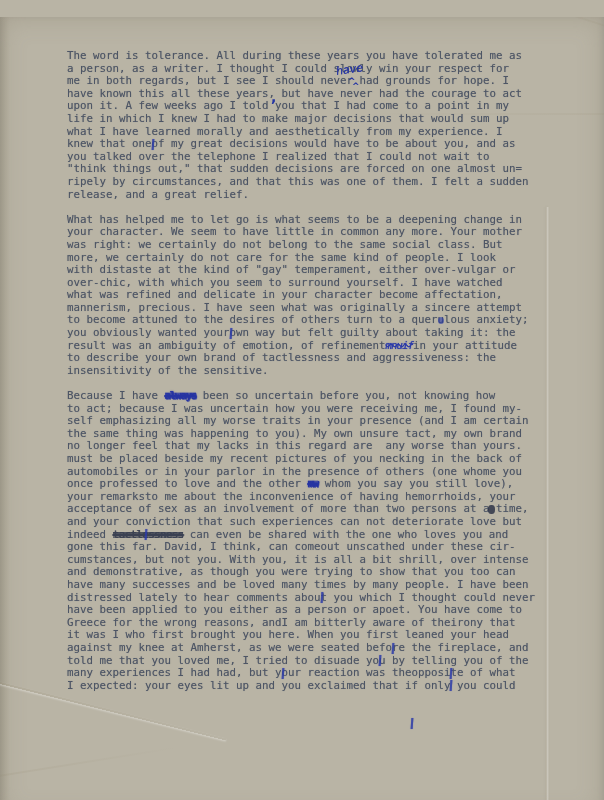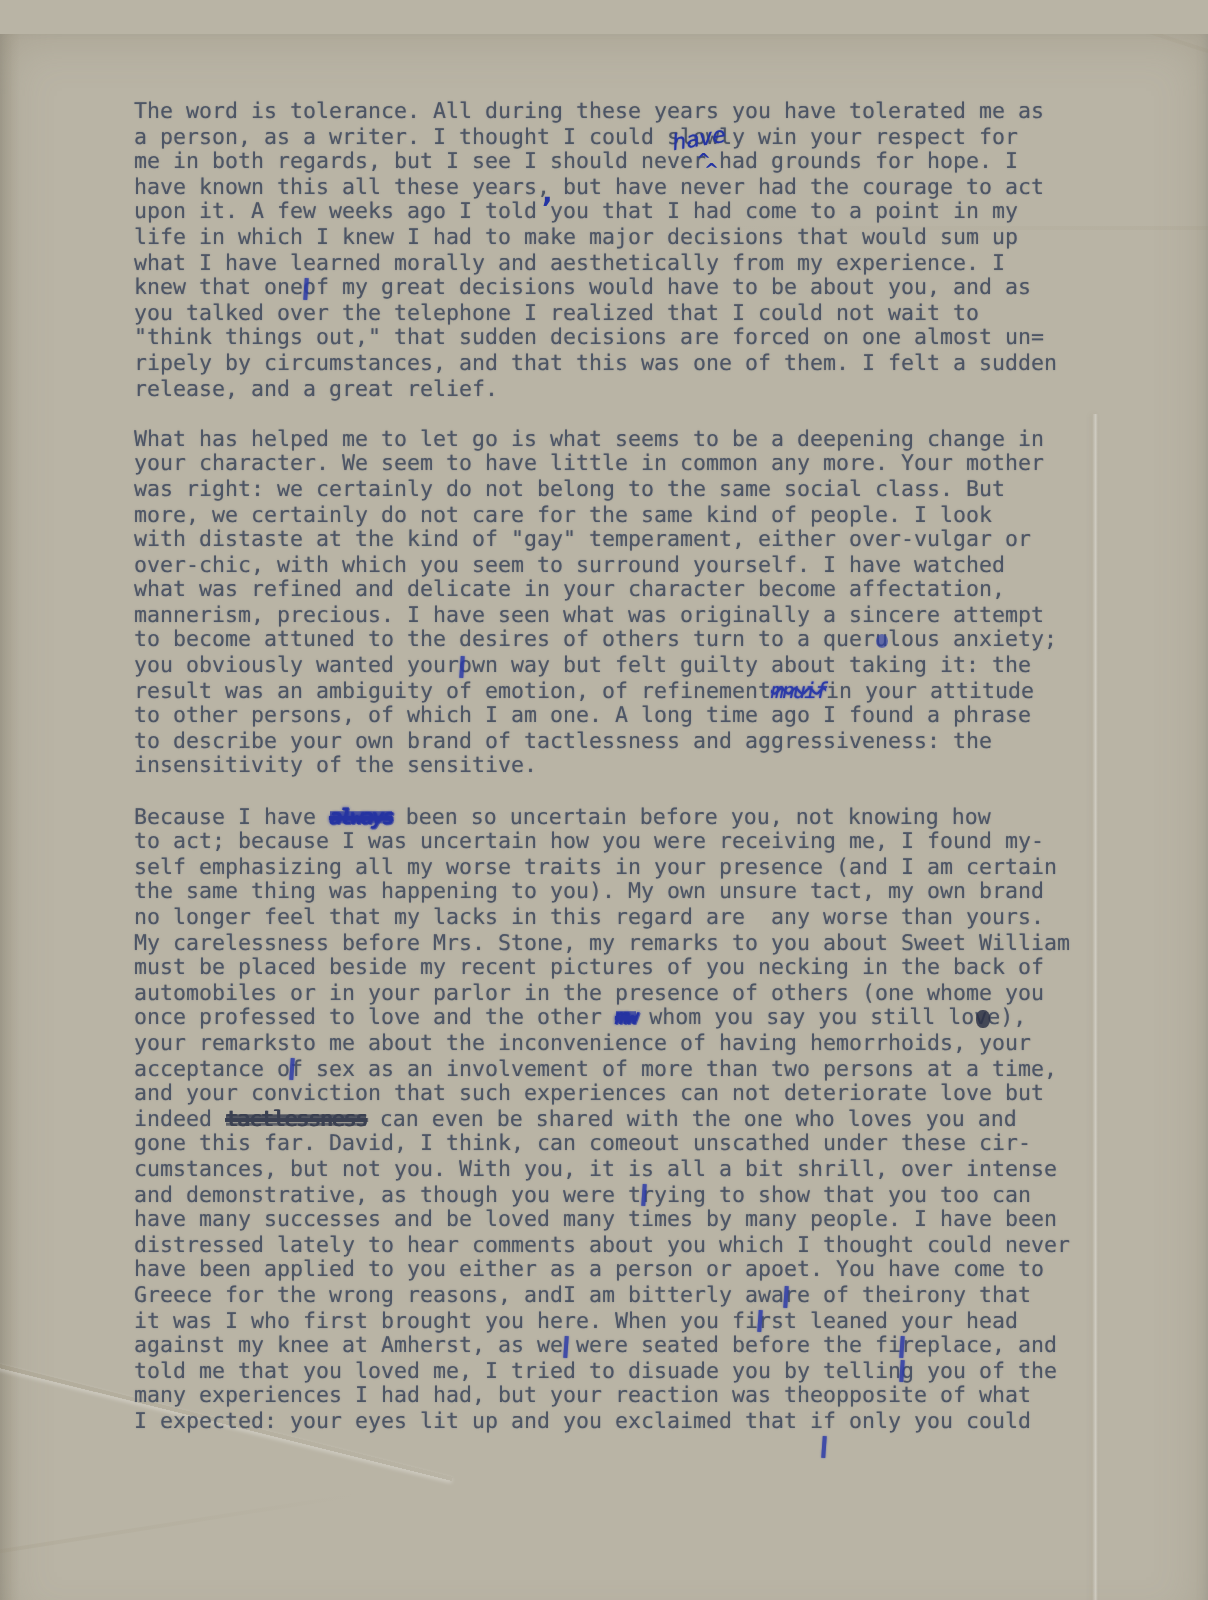--- a/index.html
+++ b/index.html
@@ -29,21 +29,21 @@
                rgba(0,0,0,0) 62%, rgba(59,65,82,0.7) 66%, rgba(59,65,82,0.7) 74%, rgba(0,0,0,0) 78%);
     text-shadow: 0.6px 0 0 #3b4152;
   }
   .scribble {
     color:#2b3aa8; font-style:italic; letter-spacing:-1px;
     text-decoration:line-through; text-decoration-style:wavy;
     text-shadow: 0 0 1px rgba(43,58,168,0.9);
     text-align: right;
   }
   .scribble2 {
-    color:#2634a2; font-style:italic; font-weight:bold; letter-spacing:-1.2px;
+    color:#2634a2; font-weight:bold; letter-spacing:-1.2px;
     text-decoration:line-through; text-decoration-thickness:2px;
     background:linear-gradient(rgba(0,0,0,0) 25%, rgba(38,52,162,0.75) 30%, rgba(38,52,162,0.75) 70%, rgba(0,0,0,0) 78%);
     text-shadow: 0 0 1.4px rgba(38,52,162,0.95), 0.5px 0.5px 0 rgba(38,52,162,0.6);
   }
   .ink { position:absolute; pointer-events:none; }
   .ink-word { font-family:"DejaVu Sans",sans-serif; font-style:italic; font-size:11px; color:#2434a4;
               transform:rotate(-9deg); text-shadow:0 0 0.6px rgba(36,52,164,0.8); }
   .ink-stroke { width:2px; height:11px; background:#2b3aa8; transform:rotate(4deg); opacity:0.85;
                 box-shadow:0 0 1px rgba(43,58,168,0.7); }
   .ink-comma { font-size:14px; color:#2434a4; font-weight:bold; font-family:"DejaVu Sans",sans-serif; }
@@ -99,31 +99,29 @@
         <div class="line"><span>your character. We seem to have little in common any more. Your mother</span></div>
         <div class="line"><span>was right: we certainly do not belong to the same social class. But</span></div>
         <div class="line"><span>more, we certainly do not care for the same kind of people. I look</span></div>
         <div class="line"><span>with distaste at the kind of "gay" temperament, either over-vulgar or</span></div>
         <div class="line"><span>over-chic, with which you seem to surround yourself. I have watched</span></div>
         <div class="line"><span>what was refined and delicate in your character become affectation,</span></div>
         <div class="line"><span>mannerism, precious. I have seen what was originally a sincere attempt</span></div>
         <div class="line"><span>to become attuned to the desires of others turn to a querulous anxiety;</span></div>
         <div class="line"><span>you obviously wanted yourown way but felt guilty about taking it: the</span></div>
         <div class="line"><span>result was an ambiguity of emotion, of refinement</span><span class="scribble">mnuif</span><span>in your attitude</span></div>
-        <div class="line"><span>to other persons, of which I am one. A long time ago I found a phrase</span></div>
         <div class="line"><span>to describe your own brand of tactlessness and aggressiveness: the</span></div>
         <div class="line"><span>insensitivity of the sensitive.</span></div>
       </div>
       <div class="para">
         <div class="line"><span>Because I have </span><span class="scribble2">always</span><span> been so uncertain before you, not knowing how</span></div>
         <div class="line"><span>to act; because I was uncertain how you were receiving me, I found my-</span></div>
         <div class="line"><span>self emphasizing all my worse traits in your presence (and I am certain</span></div>
         <div class="line"><span>the same thing was happening to you). My own unsure tact, my own brand</span></div>
         <div class="line"><span>no longer feel that my lacks in this regard are  any worse than yours.</span></div>
-        <div class="line"><span>My carelessness before Mrs. Stone, my remarks to you about Sweet William</span></div>
         <div class="line"><span>must be placed beside my recent pictures of you necking in the back of</span></div>
         <div class="line"><span>automobiles or in your parlor in the presence of others (one whome you</span></div>
         <div class="line"><span>once professed to love and the other </span><span class="scribble2">mw</span><span> whom you say you still love),</span></div>
         <div class="line"><span>your remarksto me about the inconvenience of having hemorrhoids, your</span></div>
         <div class="line"><span>acceptance of sex as an involvement of more than two persons at a time,</span></div>
         <div class="line"><span>and your conviction that such experiences can not deteriorate love but</span></div>
         <div class="line"><span>indeed </span><span class="xstruck">tactlessness</span><span> can even be shared with the one who loves you and</span></div>
         <div class="line"><span>gone this far. David, I think, can comeout unscathed under these cir-</span></div>
         <div class="line"><span>cumstances, but not you. With you, it is all a bit shrill, over intense</span></div>
         <div class="line"><span>and demonstrative, as though you were trying to show that you too can</span></div>

